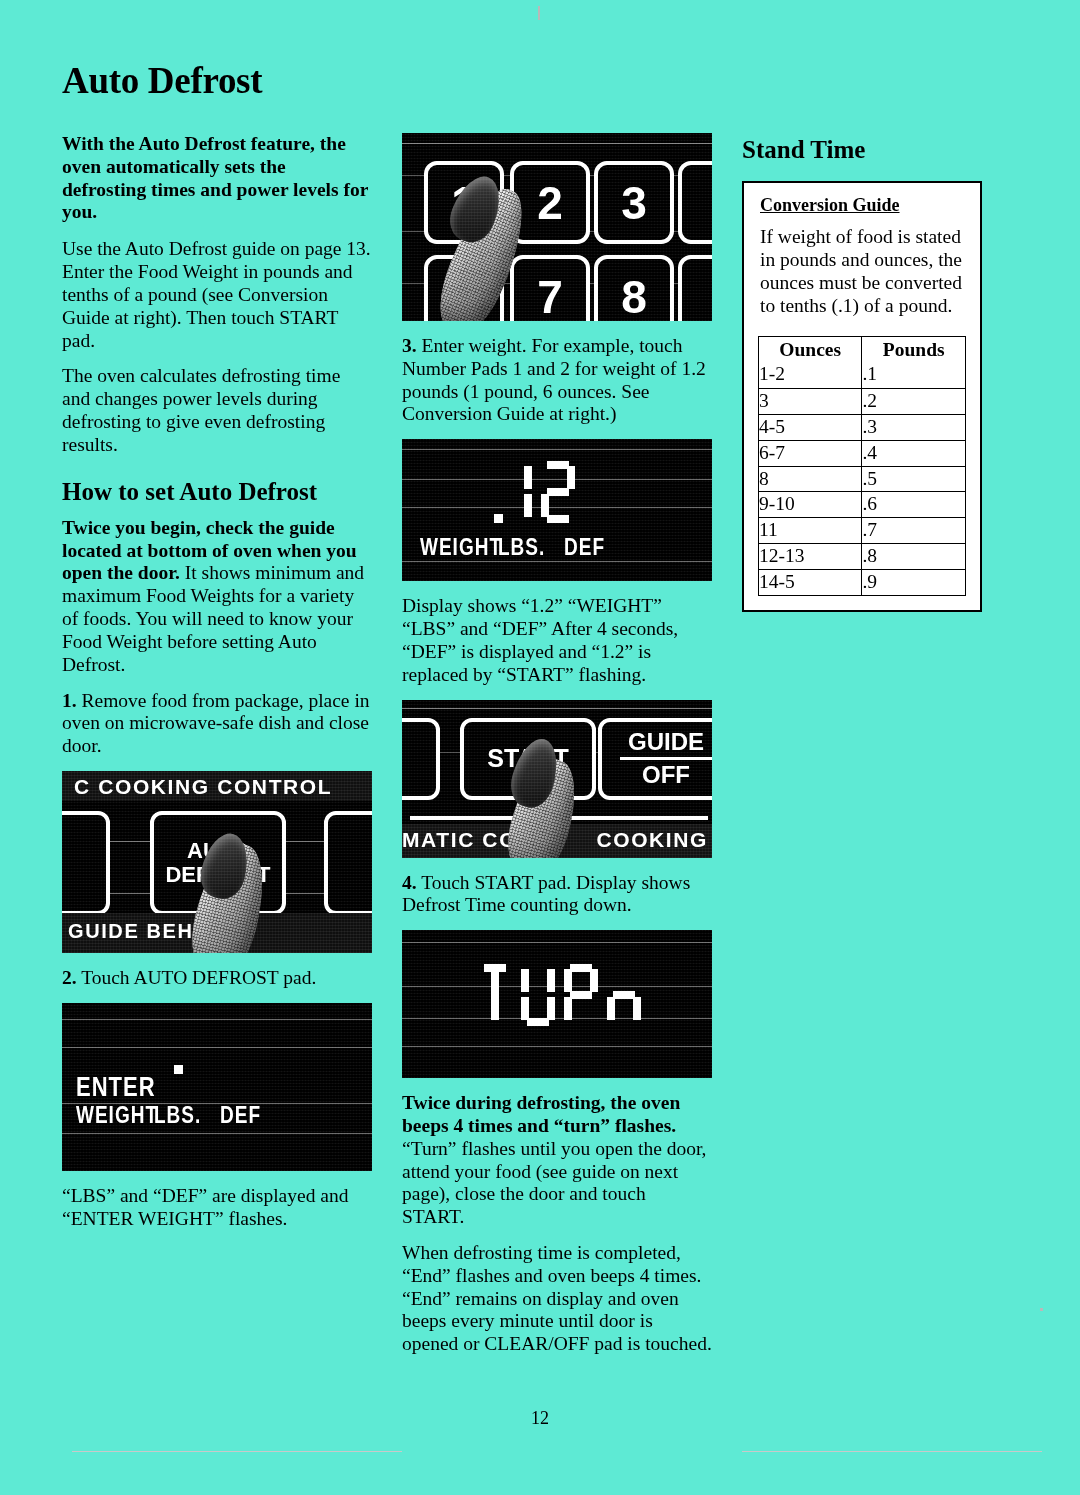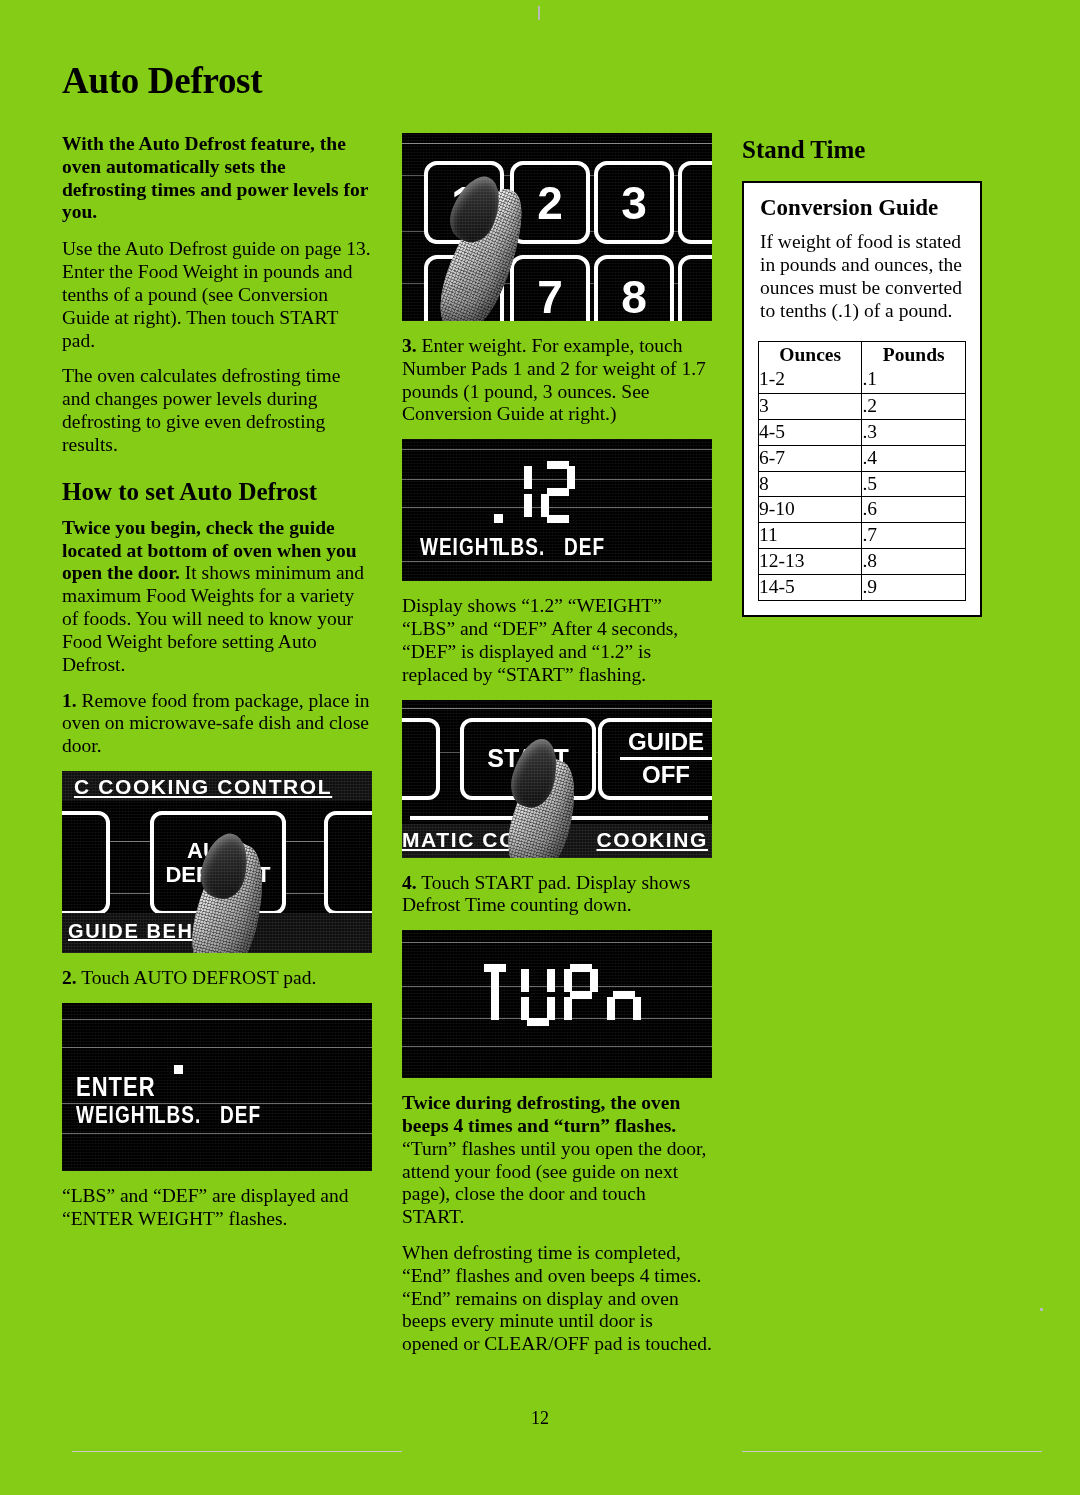--- a/index.html
+++ b/index.html
@@ -14,21 +14,21 @@
     position: relative;
     font-family: "Liberation Serif", "DejaVu Serif", serif;
     color: #000;
     overflow: hidden;
   }
 
   
   .page {
     position: absolute;
     inset: 0;
-    background: #84cc16;
+    background: #5eead4;
   }
   .scan-speck {
     position: absolute;
     background: #b9b9b9;
     pointer-events: none;
   }
   .edge-rule {
     position: absolute;
     background: #c9c9c9;
     height: 1px;
@@ -145,21 +145,20 @@
     box-shadow: inset 3px 4px 9px rgba(255,255,255,.30);
   }
 
   .panel-label {
     position: absolute;
     color: #fff;
     font-family: "Liberation Sans", sans-serif;
     font-weight: bold;
     letter-spacing: 1.6px;
     white-space: nowrap;
-    text-decoration: underline;
   }
   .panel-band {
     position: absolute;
     left: 0; right: 0;
     background: #1a1a1a;
   }
   .hairline {
     position: absolute;
     background: #ffffff;
   }
@@ -230,23 +229,24 @@
   }
 
   
   .guide-box {
     border: 2.5px solid #000;
     margin-top: 18px;
     background: #fff;
   }
   .guide-inner { padding: 12px 14px 10px 16px; }
   .guide-inner h3 {
-    font-size: 23px;
+    font-size: 18px;
     font-weight: bold;
     margin: 0 0 10px 0;
+    text-decoration: underline;
   }
   .guide-inner p {
     font-size: 19.5px;
     margin: 0;
     line-height: 1.17;
   }
   table.conv {
     border-collapse: collapse;
     width: calc(100% - 28px);
     margin: 8px 14px 14px 14px;
@@ -379,21 +379,21 @@
             <span>8</span>
           </div>
           <div class="key" style="left:276px; top:122px; width:72px; height:75px;"></div>
 
           <div class="finger" style="left:52px; top:52px; width:58px; height:150px; transform: rotate(22deg);"></div>
           <div class="nail" style="left:52px; top:42px; width:44px; height:68px; transform: rotate(22deg);"></div>
 
           <div class="grain"></div>
         </div>
 
-        <p><span class="b">3.</span><span> Enter weight. For example, touch Number Pads 1 and 2 for weight of 1.7 pounds (1 pound, 3 ounces. See Conversion Guide at right.)</span></p>
+        <p><span class="b">3.</span><span> Enter weight. For example, touch Number Pads 1 and 2 for weight of 1.2 pounds (1 pound, 6 ounces. See Conversion Guide at right.)</span></p>
 
         <div class="photo vfd" style="height:142px;">
           <div class="scanline" style="top:10px;"></div>
           <div class="scanline" style="top:40px;"></div>
           <div class="scanline" style="top:68px;"></div>
           <div class="scanline" style="top:122px;"></div>
 
           <div class="seven" style="left:96px; top:22px;">
             <div class="digit">
               <i class="sg-b"></i>

